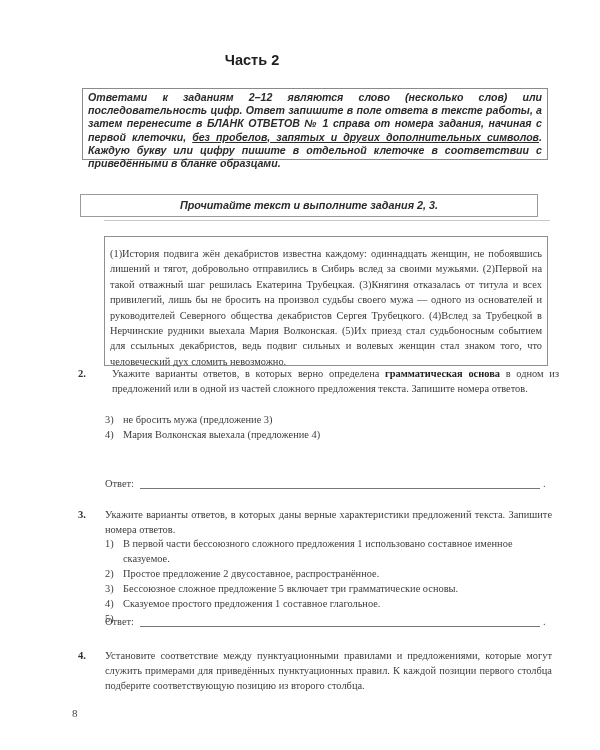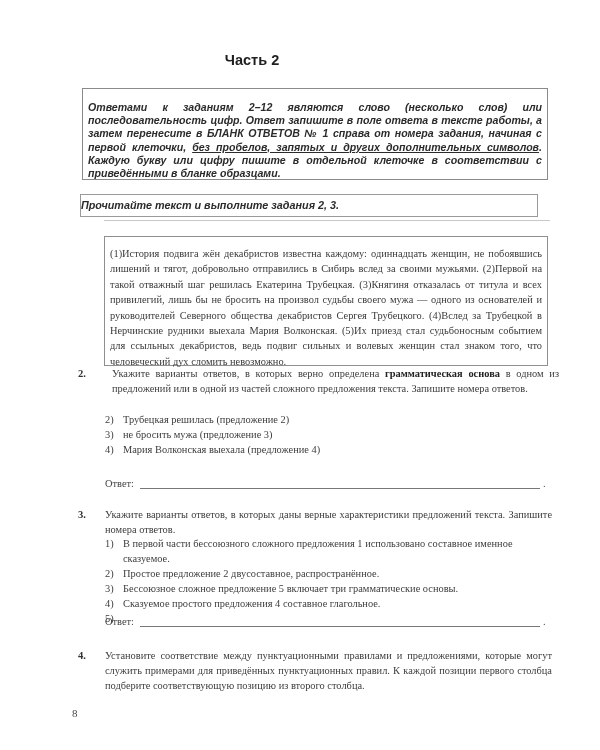--- a/index.html
+++ b/index.html
@@ -11,31 +11,31 @@
   .sans { font-family: "Liberation Sans", "DejaVu Sans", sans-serif; }
   .serif { font-family: "Liberation Serif", "DejaVu Serif", serif; }
 
   #part-title {
     left: 0; width: 504px; top: 52px; text-align: center;
     font-size: 14.5px; font-weight: bold; color: #1f1f1f;
   }
 
   #instructions-box {
     left: 82px; top: 88px; width: 454px; height: 66px;
-    border: 1px solid #8a8a8a; padding: 12px 5px;
+    border: 1px solid #8a8a8a; padding: 2px 5px;
     font-size: 10.6px; font-style: italic; font-weight: bold; line-height: 13.2px;
     color: #2b2b2b; text-align: justify;
   }
   #instructions-box u { text-decoration: underline; }
 
   #read-box {
     left: 80px; top: 194px; width: 456px; height: 21px;
     border: 1px solid #9a9a9a;
     font-size: 10.8px; font-style: italic; font-weight: bold;
-    line-height: 21px; color: #2b2b2b;
+    text-align: center; line-height: 21px; color: #2b2b2b;
   }
 
   #divider-line {
     left: 104px; top: 220px; width: 446px; height: 1px; background: #c8c8c8;
   }
 
   #passage-box {
     left: 104px; top: 236px; width: 432px; height: 110px;
     border: 1px solid #8f8f8f; padding: 9px 5px;
     font-size: 10.4px; line-height: 15.4px; text-align: justify; color: #3a3a3a;
@@ -72,21 +72,20 @@
 
 <div class="abs" id="divider-line"></div>
 
 <div class="abs serif" id="passage-box">(1)История подвига жён декабристов известна каждому: одиннадцать женщин, не побоявшись лишений и тягот, добровольно отправились в Сибирь вслед за своими мужьями. (2)Первой на такой отважный шаг решилась Екатерина Трубецкая. (3)Княгиня отказалась от титула и всех привилегий, лишь бы не бросить на произвол судьбы своего мужа — одного из основателей и руководителей Северного общества декабристов Сергея Трубецкого. (4)Вслед за Трубецкой в Нерчинские рудники выехала Мария Волконская. (5)Их приезд стал судьбоносным событием для ссыльных декабристов, ведь подвиг сильных и волевых женщин стал знаком того, что человеческий дух сломить невозможно.</div>
 
 <div class="abs serif task-num" style="left:78px; top:368px;">2.</div>
 <div class="abs serif task-text" style="left:112px; top:366px; width:447px;">
   <span>Укажите варианты ответов, в которых верно определена </span><b>грамматическая основа</b><span> в одном из предложений или в одной из частей сложного предложения текста. Запишите номера ответов.</span>
 </div>
 <div class="abs serif" style="left:105px; top:412px; width:447px;">
-  <div class="opt"><span class="n">2)</span><span>Трубецкая решилась (предложение 2)</span></div>
   <div class="opt"><span class="n">3)</span><span>не бросить мужа (предложение 3)</span></div>
   <div class="opt"><span class="n">4)</span><span>Мария Волконская выехала (предложение 4)</span></div>
 </div>
 <div class="abs serif answer-row" style="left:105px; top:478px;">
   <span>Ответ:</span>
   <span class="answer-line" style="width:400px;"></span>
   <span class="answer-dot">.</span>
 </div>
 
 <div class="abs serif task-num" style="left:78px; top:509px;">3.</div>
@@ -99,21 +98,21 @@
   <div class="opt opt-wrap">
       <span class="n">2)</span>
       <span>Простое предложение 2 двусоставное, распространённое.</span>
     </div>
   <div class="opt opt-wrap">
       <span class="n">3)</span>
       <span>Бессоюзное сложное предложение 5 включает три грамматические основы.</span>
     </div>
   <div class="opt opt-wrap">
       <span class="n">4)</span>
-      <span>Сказуемое простого предложения 4 составное глагольное.</span>
+      <span>Сказуемое простого предложения 1 составное глагольное.</span>
     </div>
   <div class="opt opt-wrap">
       <span class="n">5)</span>
     </div>
 </div>
 <div class="abs serif answer-row" style="left:105px; top:616px;">
   <span>Ответ:</span>
   <span class="answer-line" style="width:400px;"></span>
   <span class="answer-dot">.</span>
 </div>

